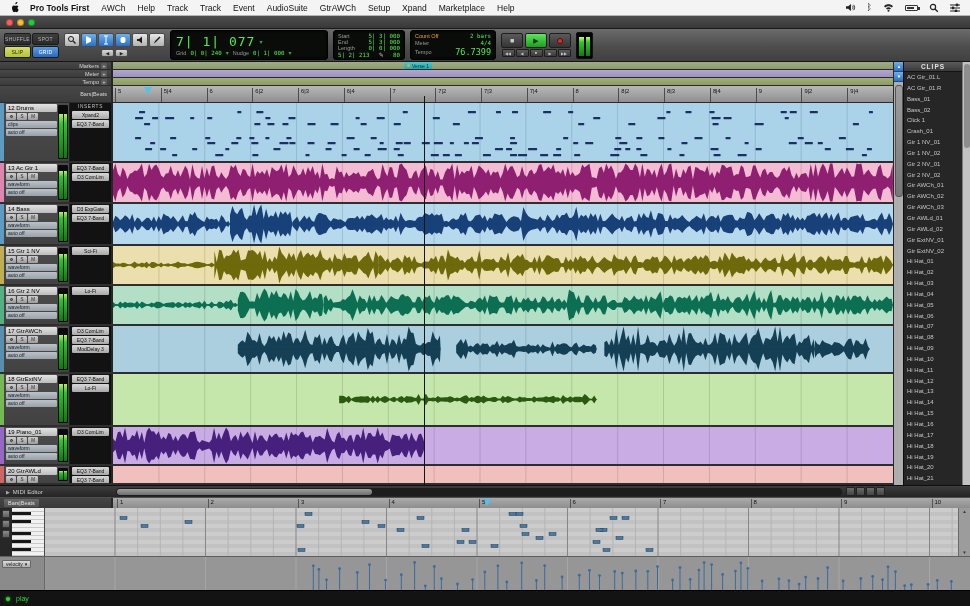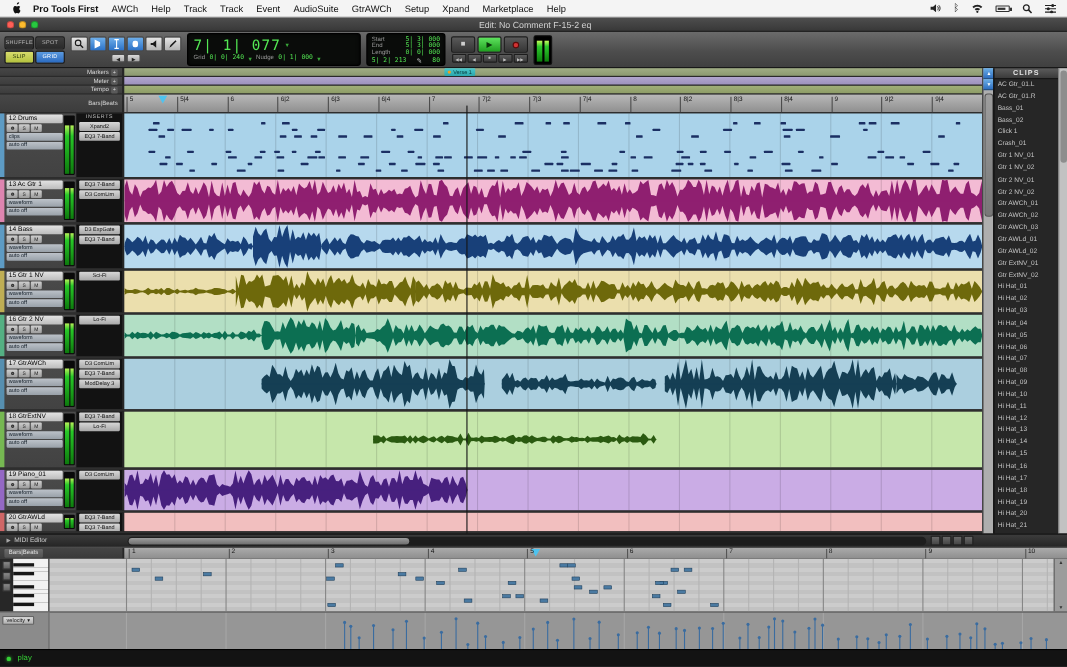--- a/index.html
+++ b/index.html
@@ -193,21 +193,20 @@
             <circle cx="6" cy="8" r="1.4" fill="#222"></circle>
           </svg>
         </span>
     </span>
   </div>
 
   <div class="titlebar">
     <span class="tl" style="background:#ff5f57"></span>
     <span class="tl" style="background:#febc2e"></span>
     <span class="tl" style="background:#28c840"></span>
-    <span class="wtitle">Edit: No Comment F-15-2 eq</span>
   </div>
 
   <div class="toolbar">
     <div class="modes">
         <div class="mode dark">SHUFFLE</div>
         <div class="mode dark">SPOT</div>
         <div class="mode slip">SLIP</div>
         <div class="mode gridm">GRID</div>
       </div>
     <div class="toolcol">
@@ -285,20 +284,34 @@
         <span class="sv">5| 3| 000</span>
       </div>
       <div class="selrow">
         <span class="sl">Length</span>
         <span class="sv">0| 0| 000</span>
       </div>
       <div class="selrow">
         <span class="sv">5| 2| 213</span>
         <span class="pencil">✎</span>
         <span class="sv">80</span>
+      </div>
+    </div>
+    <div class="lcd sess">
+      <div class="selrow">
+        <span class="co">Count Off</span>
+        <span class="sv">2 bars</span>
+      </div>
+      <div class="selrow">
+        <span class="sl">Meter</span>
+        <span class="sv">4/4</span>
+      </div>
+      <div class="selrow">
+        <span class="sl">Tempo</span>
+        <span class="sv tempo">76.7399</span>
       </div>
     </div>
     <div class="transport">
       <div class="trow">
         <span class="tbtn">■</span>
         <span class="tbtn play">▶</span>
         <span class="tbtn">
             <i class="recdot2"></i>
           </span>
       </div>

